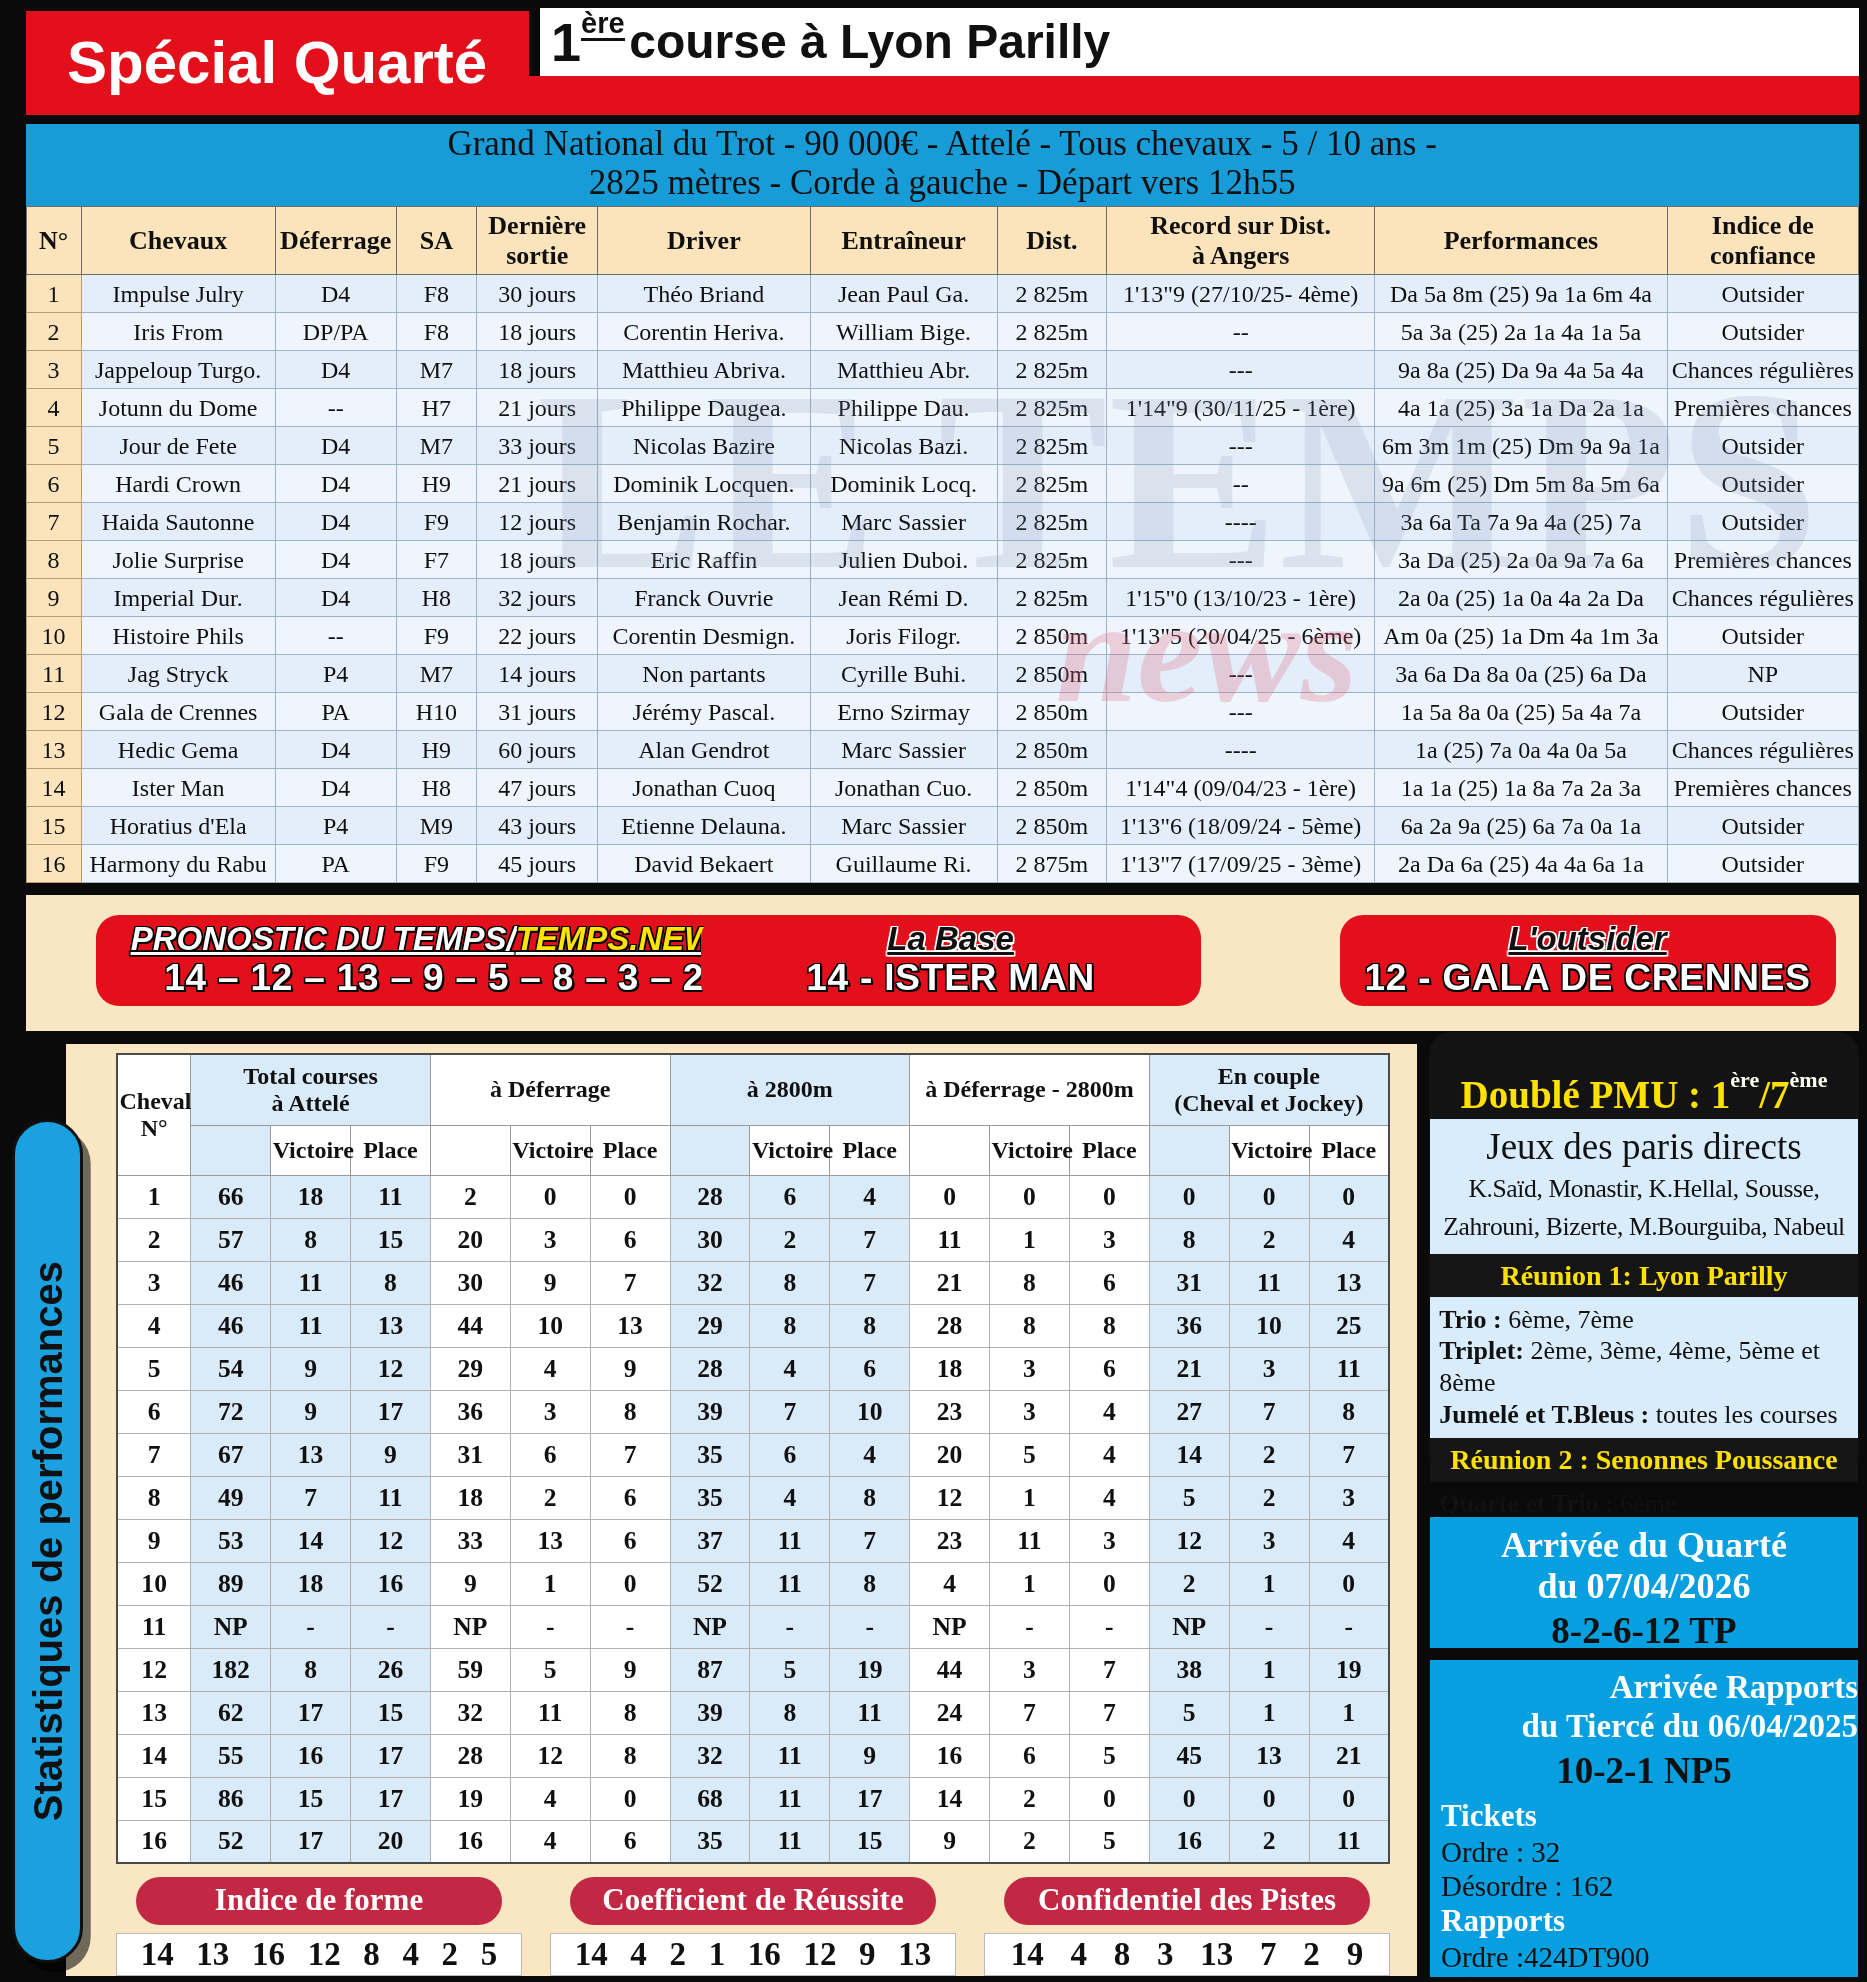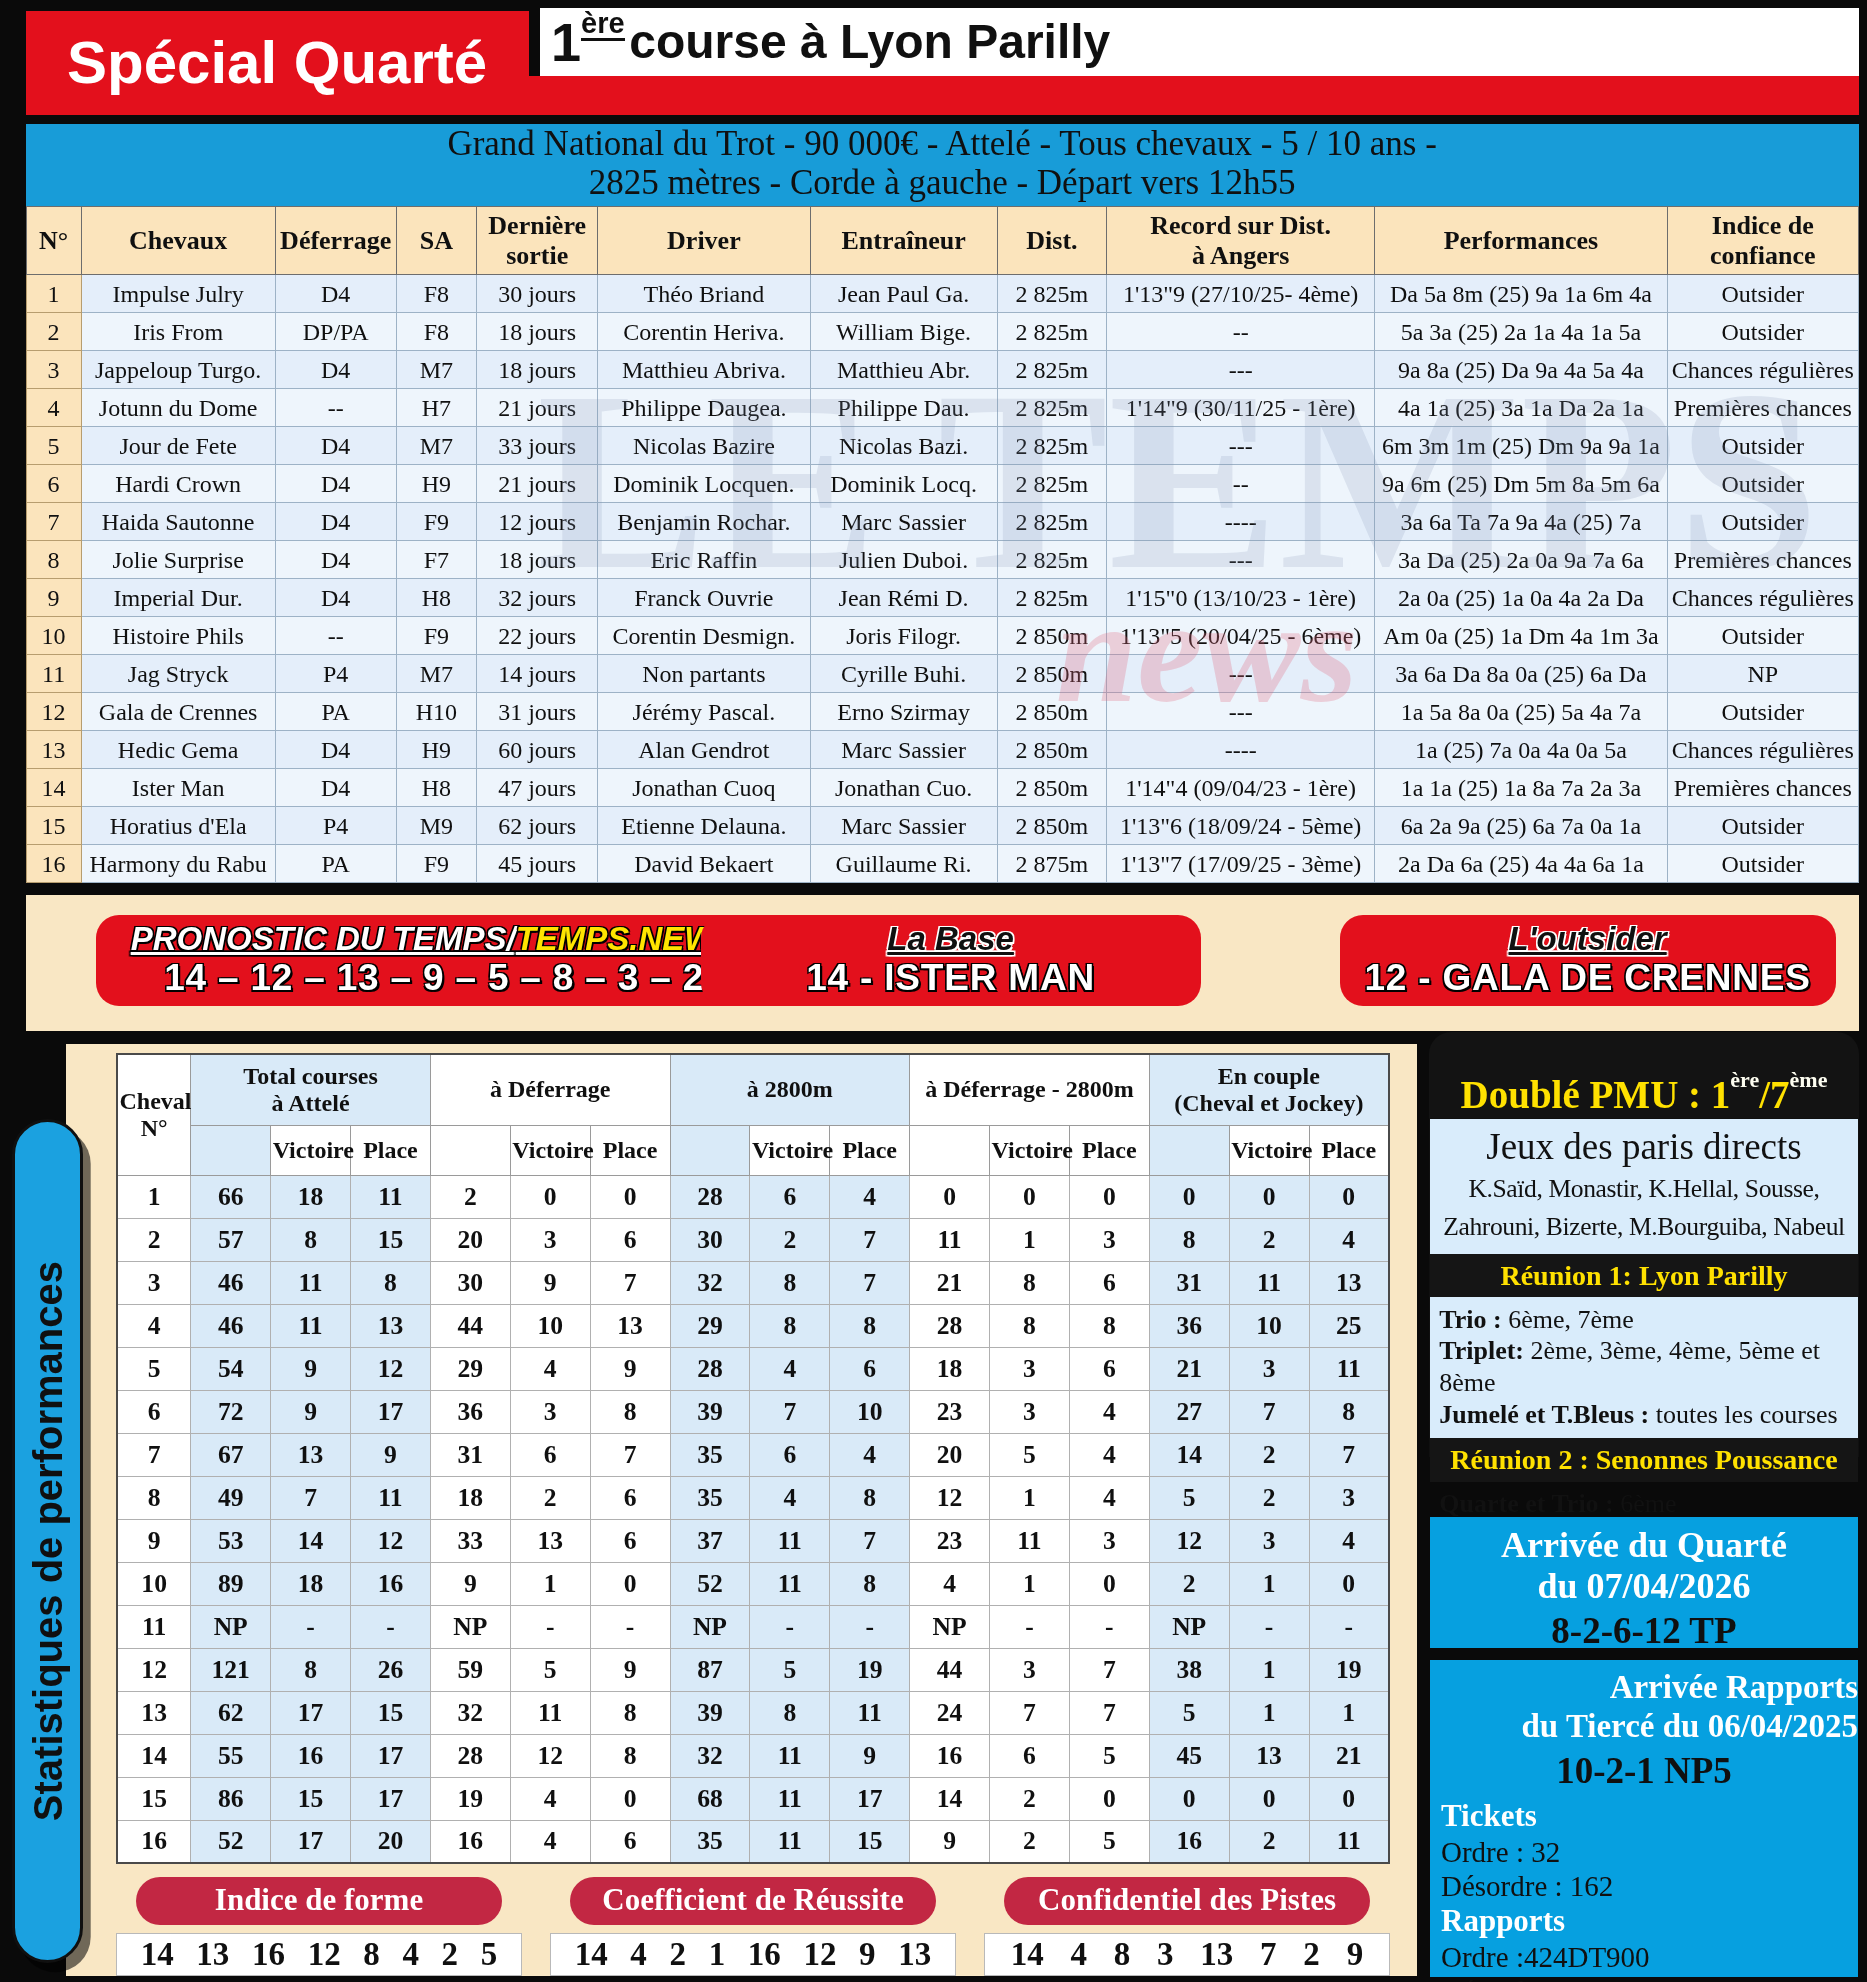--- a/index.html
+++ b/index.html
@@ -336,21 +336,21 @@
             <td>2 850m</td>
             <td>1'14"4 (09/04/23 - 1ère)</td>
             <td>1a 1a (25) 1a 8a 7a 2a 3a</td>
             <td>Premières chances</td>
           </tr>
           <tr>
             <td class="ncell">15</td>
             <td>Horatius d'Ela</td>
             <td>P4</td>
             <td>M9</td>
-            <td>62 jours</td>
+            <td>43 jours</td>
             <td>Etienne Delauna.</td>
             <td>Marc Sassier</td>
             <td>2 850m</td>
             <td>1'13"6 (18/09/24 - 5ème)</td>
             <td>6a 2a 9a (25) 6a 7a 0a 1a</td>
             <td>Outsider</td>
           </tr>
           <tr>
             <td class="ncell">16</td>
             <td>Harmony du Rabu</td>
@@ -616,21 +616,21 @@
             <td class="tint">-</td>
             <td>NP</td>
             <td>-</td>
             <td>-</td>
             <td class="tint">NP</td>
             <td class="tint">-</td>
             <td class="tint">-</td>
           </tr>
           <tr>
             <td>12</td>
-            <td class="tint">121</td>
+            <td class="tint">182</td>
             <td class="tint">8</td>
             <td class="tint">26</td>
             <td>59</td>
             <td>5</td>
             <td>9</td>
             <td class="tint">87</td>
             <td class="tint">5</td>
             <td class="tint">19</td>
             <td>44</td>
             <td>3</td>

